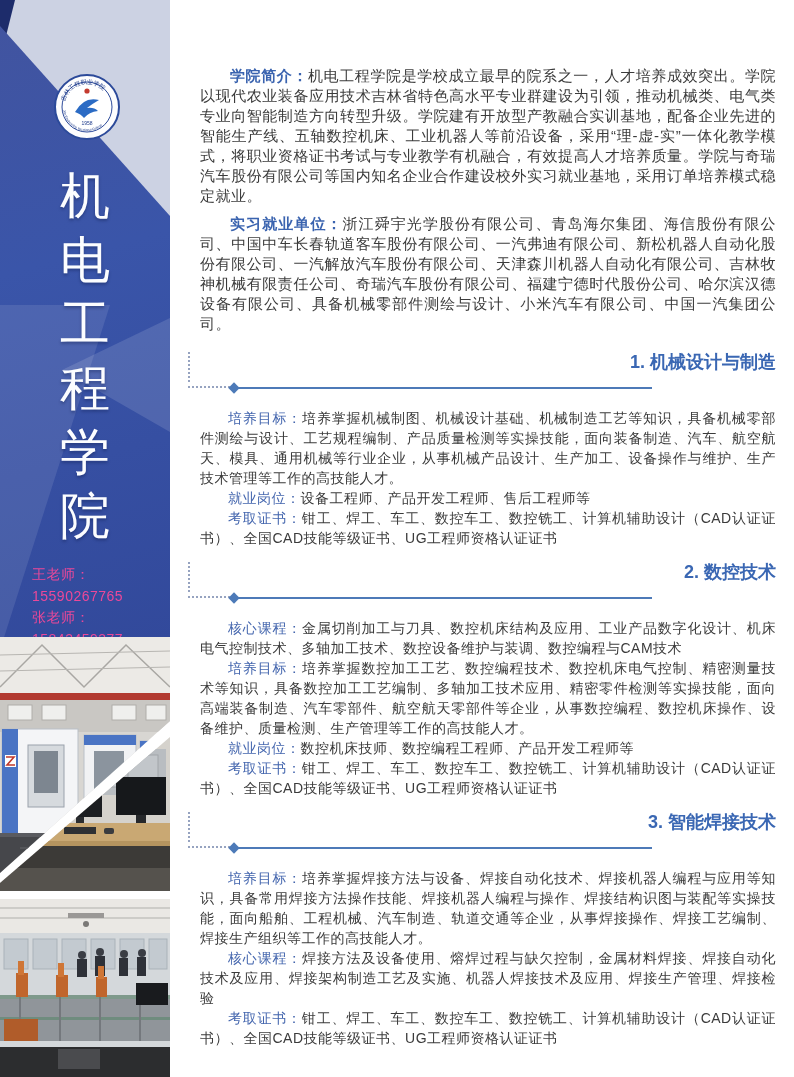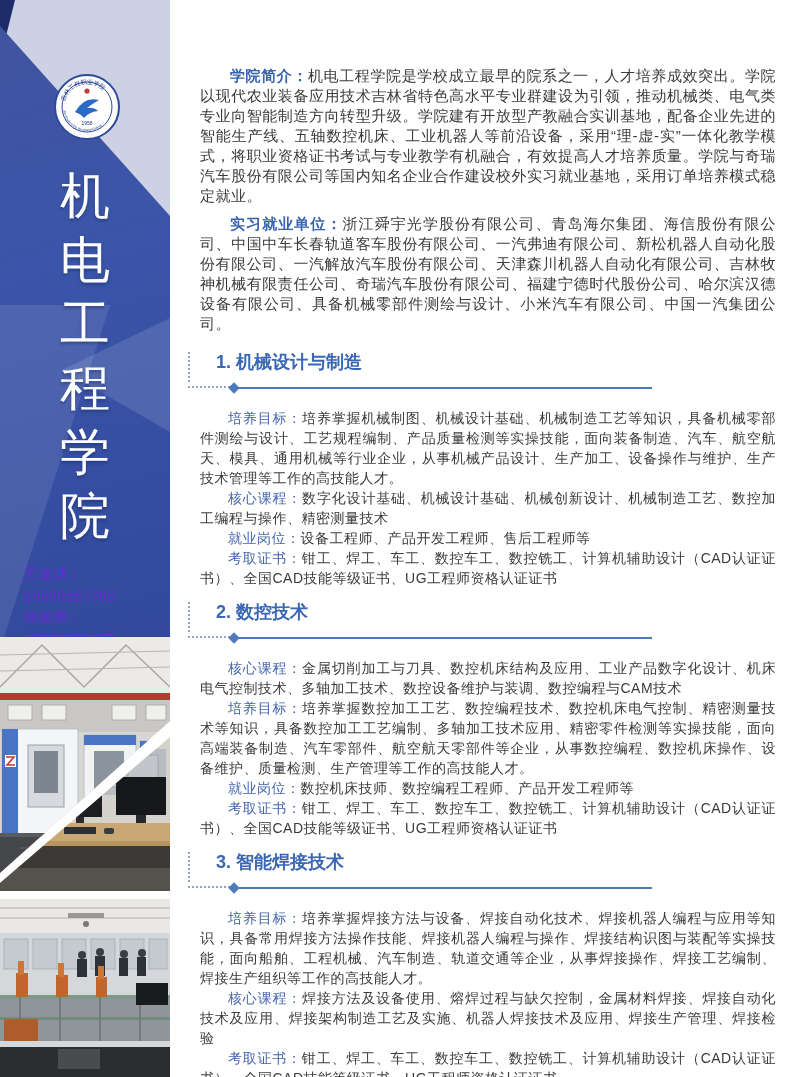--- a/index.html
+++ b/index.html
@@ -22,40 +22,40 @@
     background:rgba(255,255,255,0.10);
     clip-path:polygon(0 305px, 110px 305px, 0 650px); }
   .sb-facet2 { position:absolute; left:0; top:0; width:100%; height:660px;
     background:rgba(255,255,255,0.13);
     clip-path:polygon(100% 318px, 100% 432px, 62px 370px); }
   .logo { position:absolute; left:54px; top:74px; width:66px; height:66px; }
   .v-title { position:absolute; left:0; top:164px; width:100%; text-align:center;
     font-family:"Liberation Serif","DejaVu Serif",serif;
     font-size:50px; line-height:64px; color:#fcfdff;
     text-shadow:0 2px 3px rgba(10,20,60,.35); }
-  .contacts { position:absolute; left:24px; top:564px; font-size:14px;
-    line-height:21.5px; color:#6d28d9; letter-spacing:.5px; }
+  .contacts { position:absolute; left:32px; top:564px; font-size:14px;
+    line-height:21.5px; color:#ec4899; letter-spacing:.5px; }
   
   .photos { position:absolute; left:0; top:637px; width:100%; height:440px; background:#fff; }
   .photo { position:absolute; left:0; width:100%; overflow:hidden; }
   .photo svg { display:block; }
   .ph-a { top:0; height:245px; clip-path:polygon(0 0,100% 0,100% 84px,0 236px); }
   .ph-b { top:0; height:254px; clip-path:polygon(100% 100px,100% 100%,0 100%,0 246px); }
   .ph-c { top:262px; height:178px; }
   
   .main { position:absolute; left:170px; top:0; width:624px; height:892px;
     padding:66px 18px 16px 30px; }
   .para { font-size:15px; line-height:20px; letter-spacing:.5px;
     text-align:justify; text-indent:2em; }
   .intro { margin-bottom:8px; }
   .employers { margin-bottom:16px; }
   .lbl-strong { font-weight:bold; color:#3a63af; }
   .lbl { color:#4466ae; }
   .program { margin-top:12px; }
-  .sec-head { position:relative; margin:0 0 14px 16px; height:44px; }
+  .sec-head { position:relative; margin:0 0 14px 16px; height:44px;text-align:right; }
   .sec-head h2 { font-size:18px; font-weight:bold; color:#3a67b3; line-height:24px; }
   .dots-v { position:absolute; left:-28px; top:2px; height:30px; width:0;
     border-left:2px dotted #96a3c0; }
   .dots-h { position:absolute; left:-28px; top:36px; width:42px; height:0;
     border-top:2px dotted #96a3c0; }
   .rule { position:absolute; left:16px; top:37px; width:420px; height:2px;
     background:#4d7ab8; }
   .rule::before { content:""; position:absolute; left:-2px; top:-3px;
     width:8px; height:8px; background:#4d7ab8; transform:rotate(45deg); }
   .item { font-size:14px; line-height:20px; letter-spacing:.5px;
@@ -208,21 +208,20 @@
     </p>
 
     <section class="program">
       <div class="sec-head">
         <span class="dots-v"></span>
         <span class="dots-h"></span>
         <h2>1. 机械设计与制造</h2>
         <span class="rule"></span>
       </div>
       <p class="item"><span class="lbl">培养目标：</span><span>培养掌握机械制图、机械设计基础、机械制造工艺等知识，具备机械零部件测绘与设计、工艺规程编制、产品质量检测等实操技能，面向装备制造、汽车、航空航天、模具、通用机械等行业企业，从事机械产品设计、生产加工、设备操作与维护、生产技术管理等工作的高技能人才。</span></p>
-      <p class="item"><span class="lbl">核心课程：</span><span>数字化设计基础、机械设计基础、机械创新设计、机械制造工艺、数控加工编程与操作、精密测量技术</span></p>
       <p class="item"><span class="lbl">就业岗位：</span><span>设备工程师、产品开发工程师、售后工程师等</span></p>
       <p class="item"><span class="lbl">考取证书：</span><span>钳工、焊工、车工、数控车工、数控铣工、计算机辅助设计（CAD认证证书）、全国CAD技能等级证书、UG工程师资格认证证书</span></p>
     </section>
 
     <section class="program">
       <div class="sec-head">
         <span class="dots-v"></span>
         <span class="dots-h"></span>
         <h2>2. 数控技术</h2>
         <span class="rule"></span>

